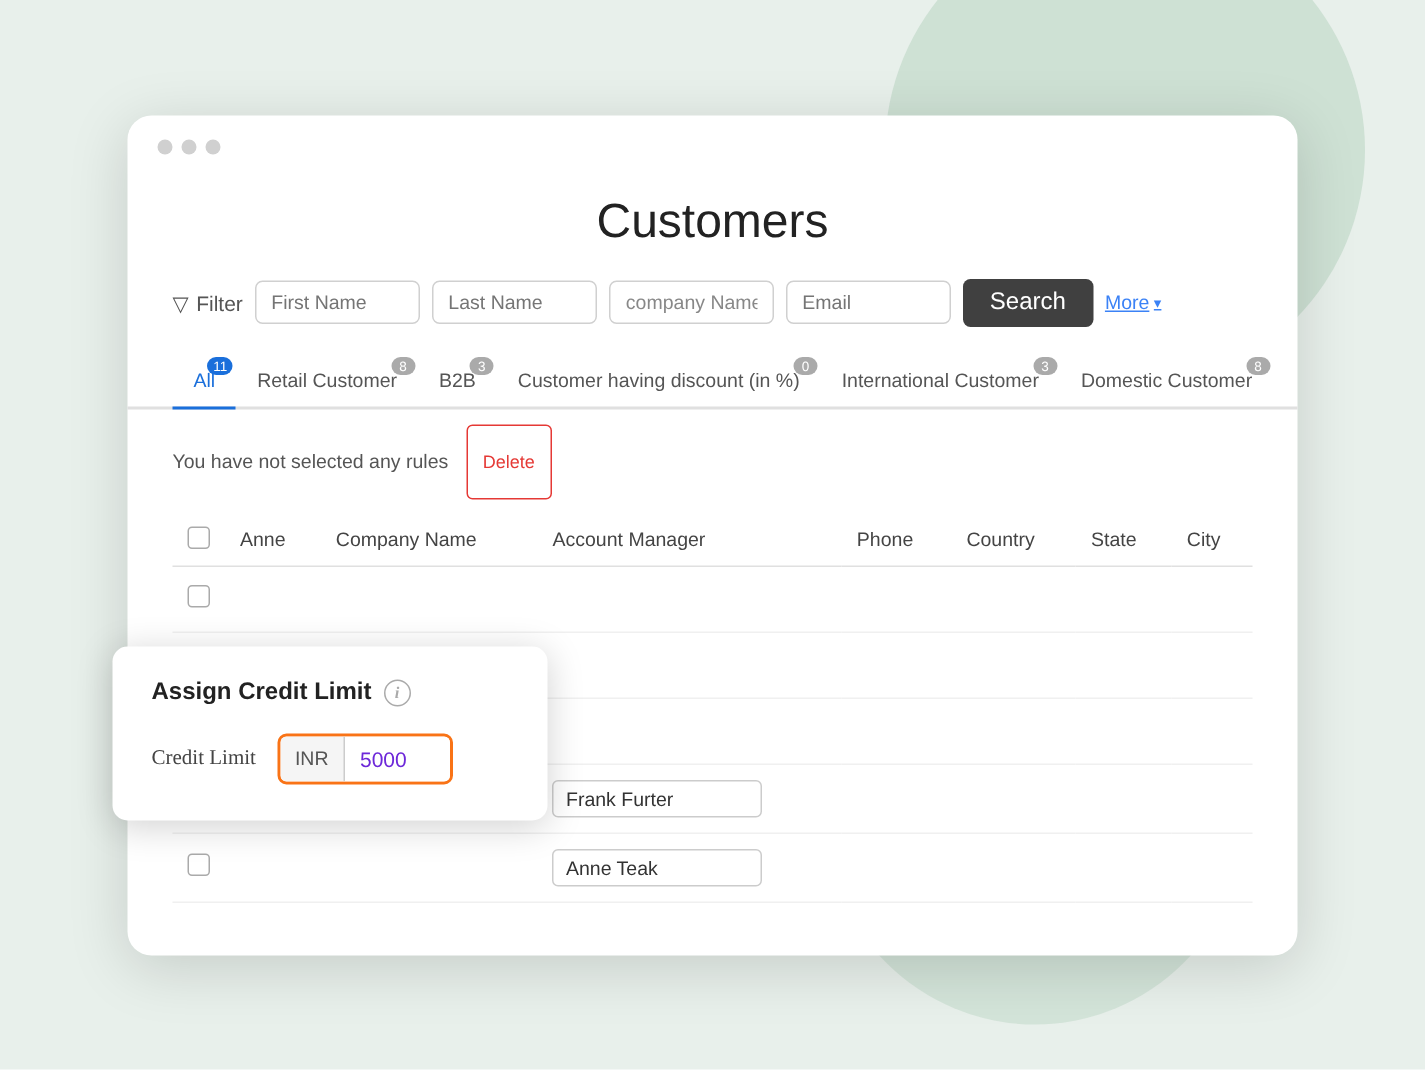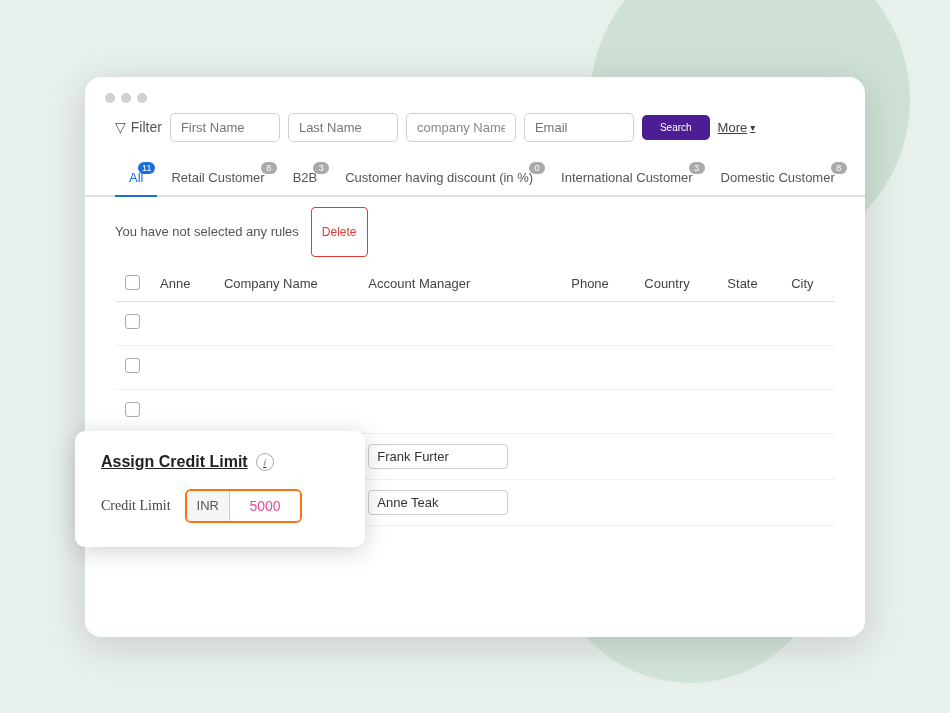--- a/index.html
+++ b/index.html
@@ -94,33 +94,33 @@
     .filter-input {
       border: 1px solid #d0d0d0;
       border-radius: 5px;
       padding: 6px 10px;
       font-size: 13px;
       color: #888;
       width: 110px;
       outline: none;
     }
     .search-btn {
-      background: #4c1d95;
+      background: #404040;
       color: #fff;
       border: none;
       border-radius: 5px;
       padding: 7px 18px;
-      font-size: 10px;
+      font-size: 16px;
       cursor: pointer;
       white-space: nowrap;
     }
     .more-btn {
       background: none;
       border: none;
-      color: #404040;
+      color: #3b82f6;
       font-size: 13px;
       cursor: pointer;
       display: flex;
       align-items: center;
       gap: 3px;
       white-space: nowrap;
       text-decoration: underline;
     }
     .more-chevron {
       font-size: 10px;
@@ -241,21 +241,20 @@
       z-index: 10;
     }
     .popup-title {
       font-size: 16px;
       font-weight: 600;
       color: #222;
       display: flex;
       align-items: flex-start;
       gap: 8px;
       margin-bottom: 18px;
-      text-decoration: underline;
     }
     .info-icon {
       width: 18px;
       height: 18px;
       border-radius: 50%;
       border: 1.5px solid #aaa;
       color: #aaa;
       font-size: 11px;
       display: flex;
       align-items: center;
@@ -284,42 +283,42 @@
       background: #f5f5f5;
       padding: 7px 10px;
       font-size: 13px;
       color: #555;
       border-right: 1px solid #ccc;
     }
     .credit-value-input {
       border: none;
       padding: 7px 10px;
       font-size: 14px;
-      color: #ec4899;
+      color: #6d28d9;
       width: 70px;
       outline: none;
-      text-align: center;
     }
   </style>
 </head>
 <body>
 
 <div class="bg-circle-top"></div>
 <div class="bg-circle-bottom"></div>
 
 <div class="window-card">
 
   <div class="window-header">
     <div class="window-dots">
       <div class="dot"></div>
       <div class="dot"></div>
       <div class="dot"></div>
     </div>
   </div>
 
+  <h1 class="page-title">Customers</h1>
 
   <div class="filter-bar">
     <div class="filter-label">
       <span class="filter-icon">▽</span>
       <span>Filter</span>
     </div>
     <input class="filter-input" type="text" placeholder="First Name" style="">
     <input class="filter-input" type="text" placeholder="Last Name" style="">
     <input class="filter-input" type="text" value="company Name" placeholder="Company Name" style="">
     <input class="filter-input" type="text" placeholder="Email" style="">

